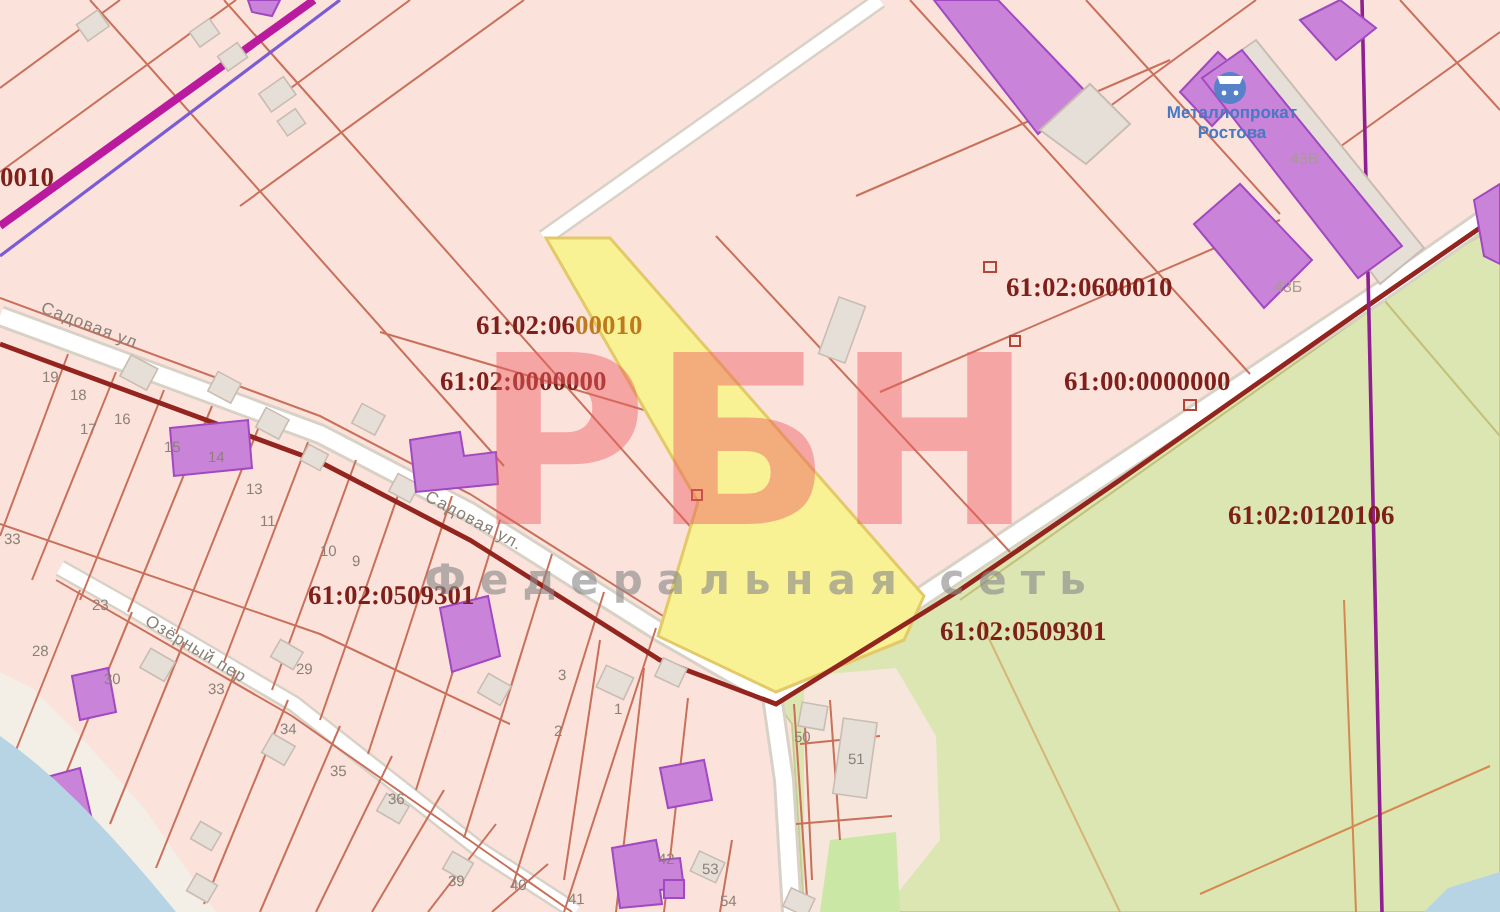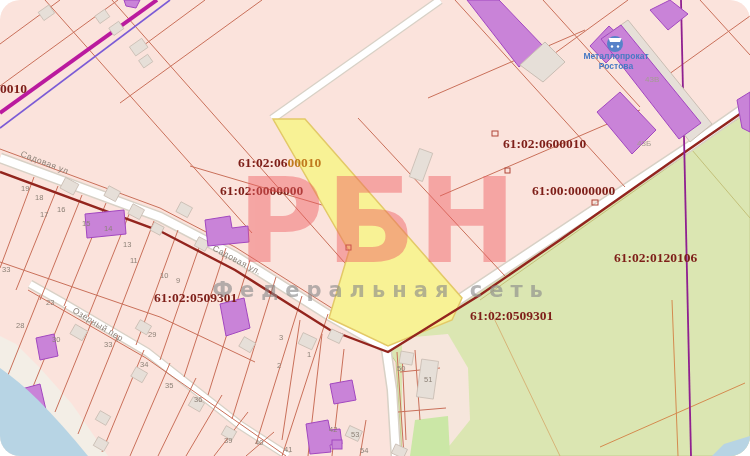--- a/index.html
+++ b/index.html
@@ -1,17 +1,17 @@
 <!DOCTYPE html>
 <html><head>
 <meta charset="utf-8">
 <style>
   html,body{margin:0;padding:0;background:#ffffff;}
   #stage{position:relative;width:750px;height:456px;overflow:hidden;
-         font-family:"Liberation Sans",sans-serif;border-radius:20px;}
+         font-family:"Liberation Sans",sans-serif;}
   svg{position:absolute;left:0;top:0;display:block;}
   
   .lbl-cad{font-family:"Liberation Serif",serif;font-weight:bold;font-size:13.5px;fill:#7e1f19;}
   .lbl-cad tspan.orange{fill:#c07a1e;}
   .lbl-street{font-family:"Liberation Sans",sans-serif;font-size:8.5px;fill:#8b8077;letter-spacing:.5px;}
   .lbl-num{font-family:"Liberation Sans",sans-serif;font-size:7.5px;fill:#8d8177;}
   .lbl-bld{font-family:"Liberation Sans",sans-serif;font-size:8px;fill:#a59c93;}
   .poi-label{font-family:"Liberation Sans",sans-serif;font-weight:bold;font-size:8.5px;fill:#4779c4;}
   .wm-big{font-family:"DejaVu Sans",sans-serif;font-weight:bold;font-size:118px;fill:#ee5e62;opacity:.46;letter-spacing:2px;}
   .wm-sub{font-family:"DejaVu Sans",sans-serif;font-weight:600;font-size:21px;fill:#8a8a8a;opacity:.62;letter-spacing:7px;}

